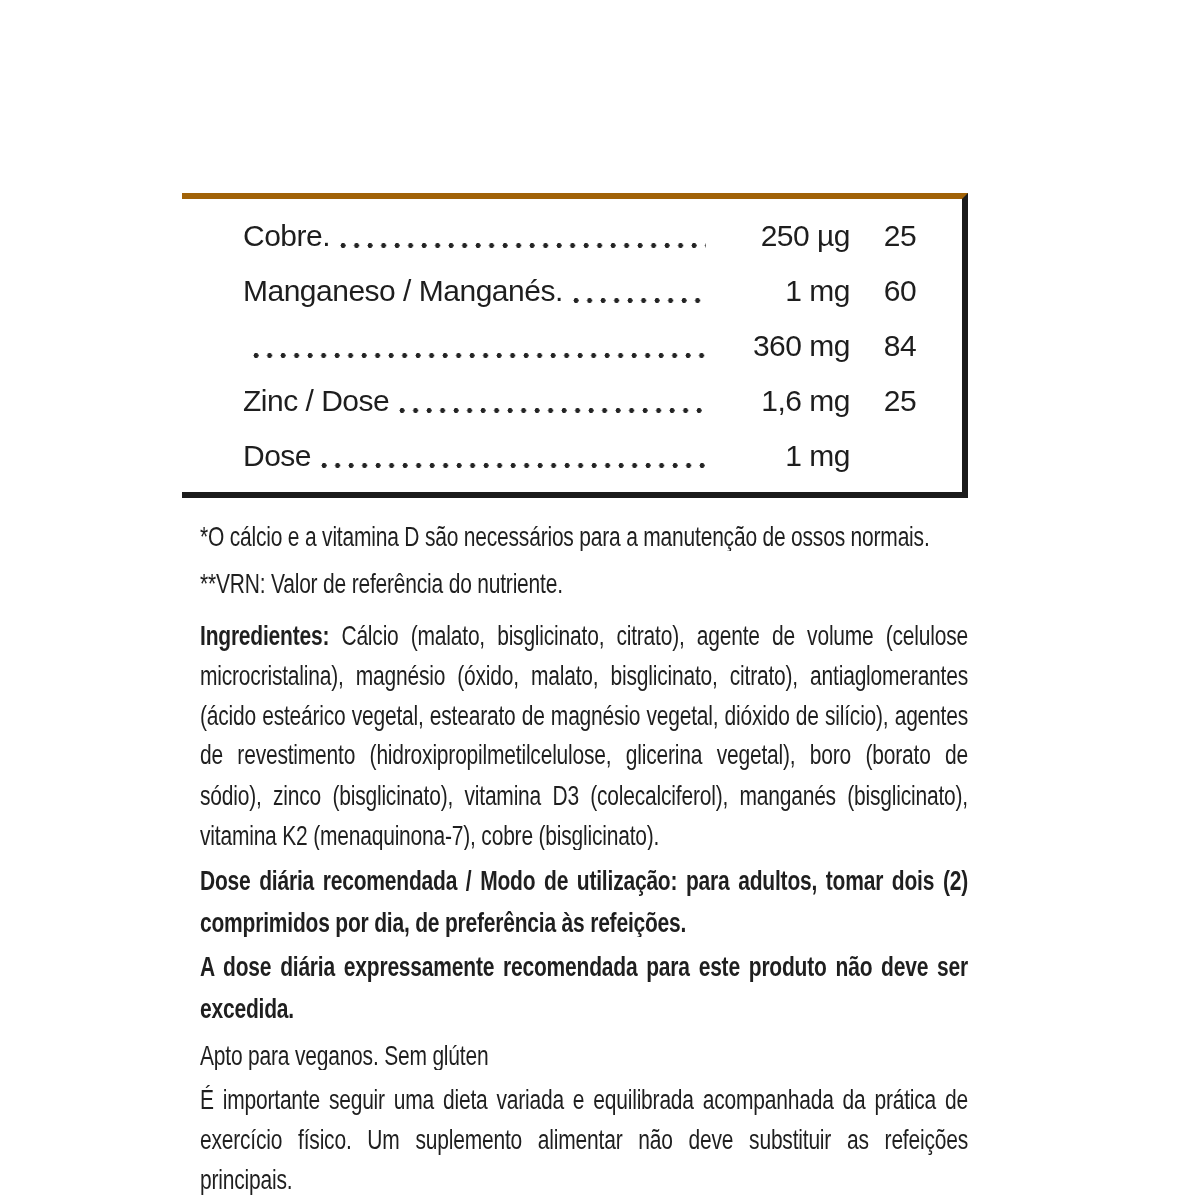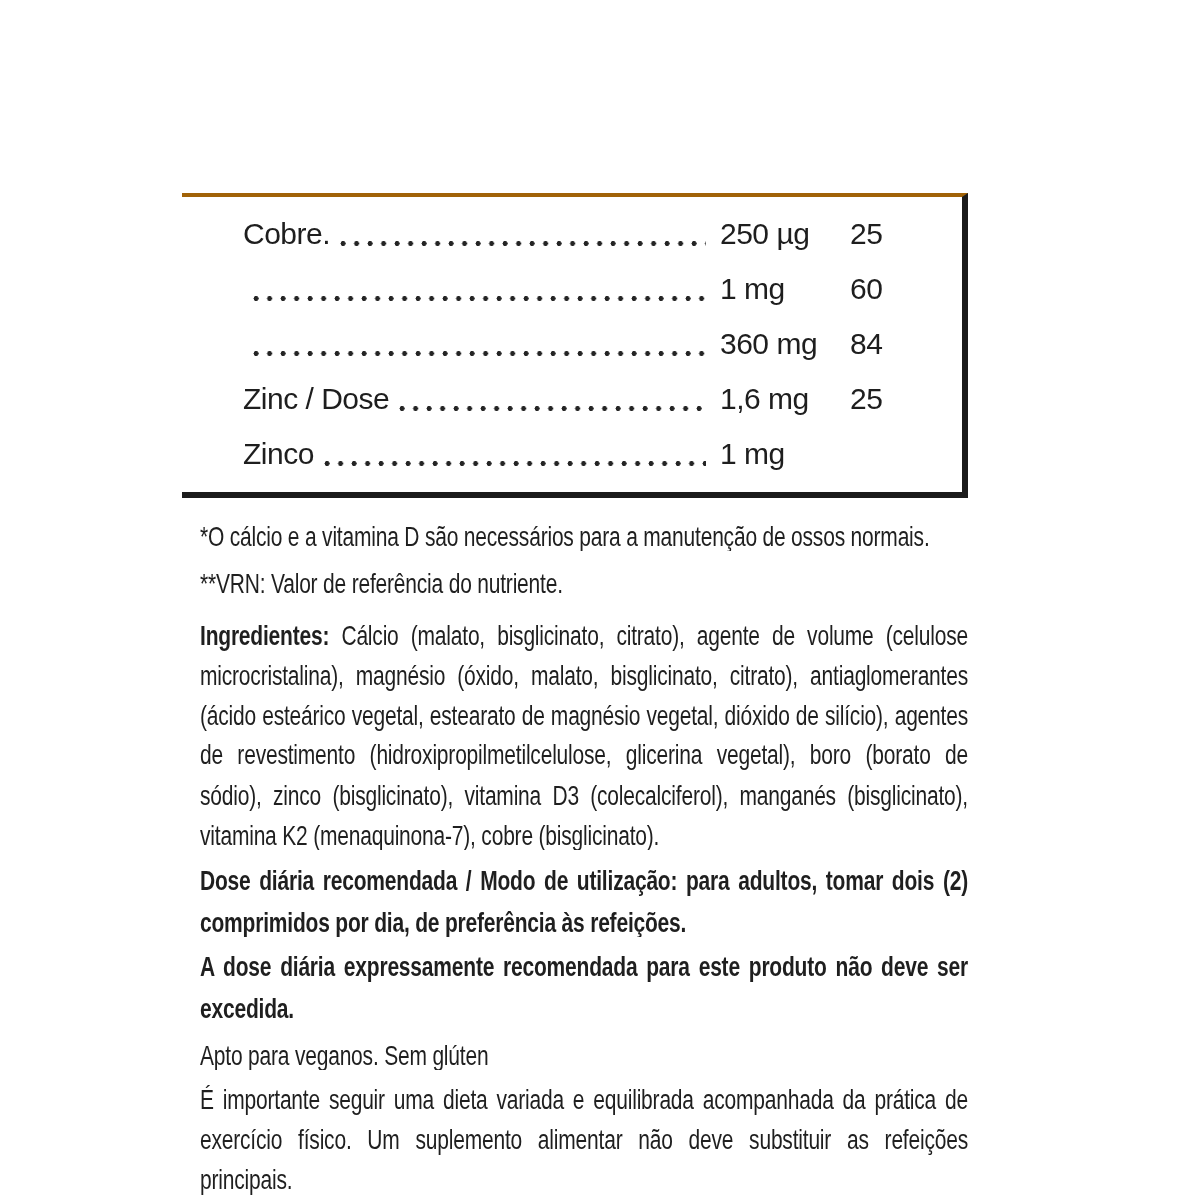--- a/index.html
+++ b/index.html
@@ -6,34 +6,34 @@
   body{
     width:1200px;height:1200px;position:relative;background:#ffffff;
     font-family:"Liberation Sans",sans-serif;color:#1e1e1e;overflow:hidden;
   }
   .sheet{position:absolute;inset:0;background:#ffffff;}
 
   
   .nutri-table{
     position:absolute;left:182px;top:193px;width:786px;height:305px;
     box-sizing:border-box;
-    border-top:4px solid #a16207;
+    border-top:6px solid #a16207;
     border-right:6px solid #1b1b1b;
     border-bottom:6px solid #1b1b1b;
     padding:9px 12px 0 61px;
   }
   .row{display:flex;align-items:center;height:55px;letter-spacing:-0.5px;}
   .nm{white-space:nowrap;font-size:30px;font-weight:400;}
   .leader{
     flex:1;height:5px;margin:20px 14px 0 10px;
     background-image:radial-gradient(circle at 3px 2.5px,#242424 2.3px,transparent 2.7px);
     background-size:13.5px 5px;background-repeat:repeat-x;background-position:0 0;
   }
-  .amt{width:130px;text-align:left;white-space:nowrap;font-size:30px;}
-  .vrnv{width:100px;text-align:left;white-space:nowrap;font-size:30px;}
+  .amt{width:130px;text-align:right;white-space:nowrap;font-size:30px;}
+  .vrnv{width:100px;text-align:center;white-space:nowrap;font-size:30px;}
 
   
   .para{
     position:absolute;left:200px;width:768px;
     font-size:21px;line-height:30.8px;letter-spacing:-0.2px;
     transform:scaleY(1.3);transform-origin:0 0;
     text-align:justify;color:#1f1f1f;
   }
   .para.single{text-align:left;}
   .bold{font-weight:700;}
@@ -53,40 +53,41 @@
   <div class="nutri-table">
 
     <div class="row">
       <span class="nm">Cobre.</span>
       <span class="leader"></span>
       <span class="amt">250 µg</span>
       <span class="vrnv">25</span>
     </div>
 
     <div class="row">
+      <span class="nm">Manganeso / Manganés.</span>
       <span class="leader"></span>
       <span class="amt">1 mg</span>
       <span class="vrnv">60</span>
     </div>
 
     <div class="row">
       <span class="leader"></span>
       <span class="amt">360 mg</span>
       <span class="vrnv">84</span>
     </div>
 
     <div class="row">
       <span class="nm">Zinc / Dose</span>
       <span class="leader"></span>
       <span class="amt">1,6 mg</span>
       <span class="vrnv">25</span>
     </div>
 
     <div class="row">
-      <span class="nm">Zinco</span>
+      <span class="nm">Dose</span>
       <span class="leader"></span>
       <span class="amt">1 mg</span>
       <span class="vrnv"></span>
     </div>
 
   </div>
 
   <div id="fn-calcium" class="para single">*O cálcio e a vitamina D são necessários para a manutenção de ossos normais.</div>
 
   <div id="fn-vrn" class="para single">**VRN: Valor de referência do nutriente.</div>

